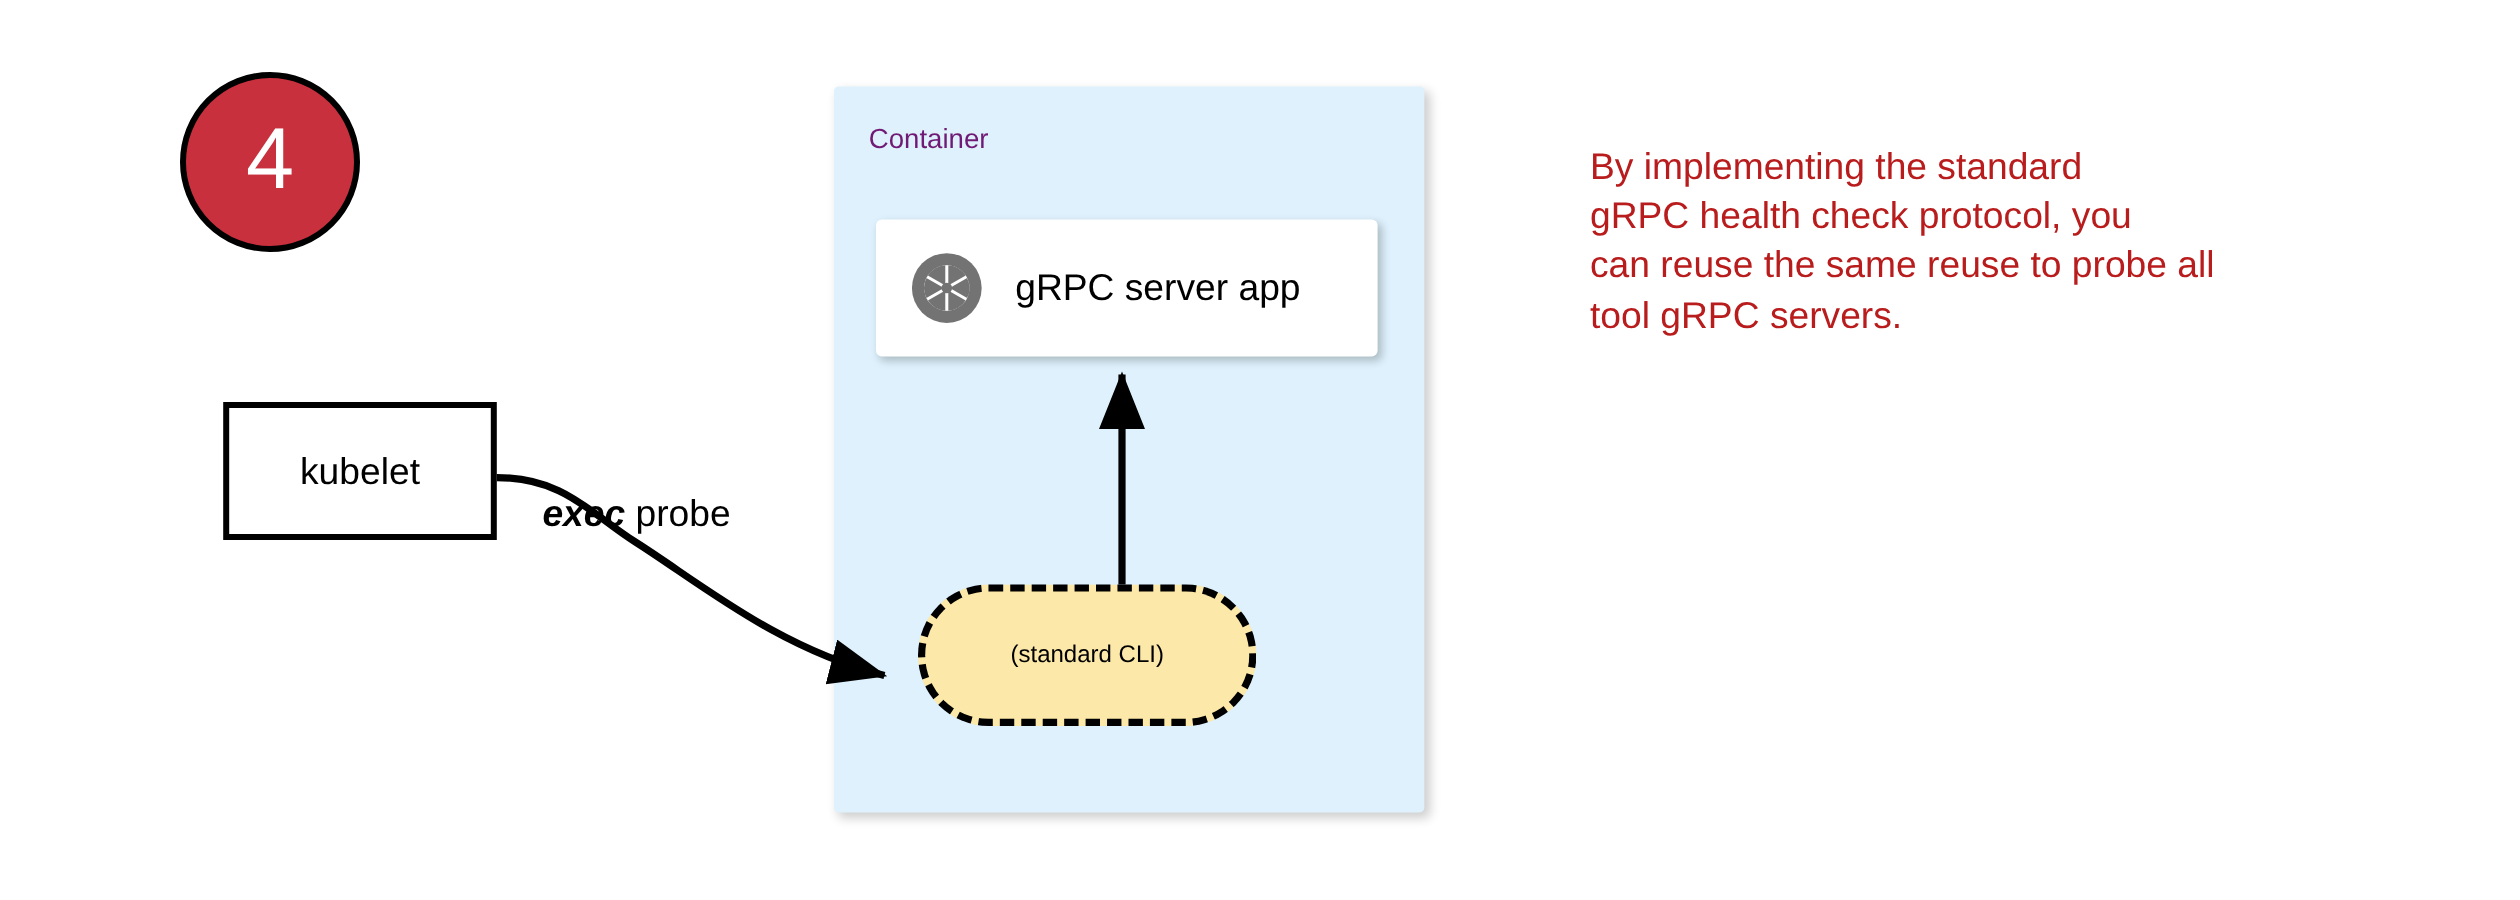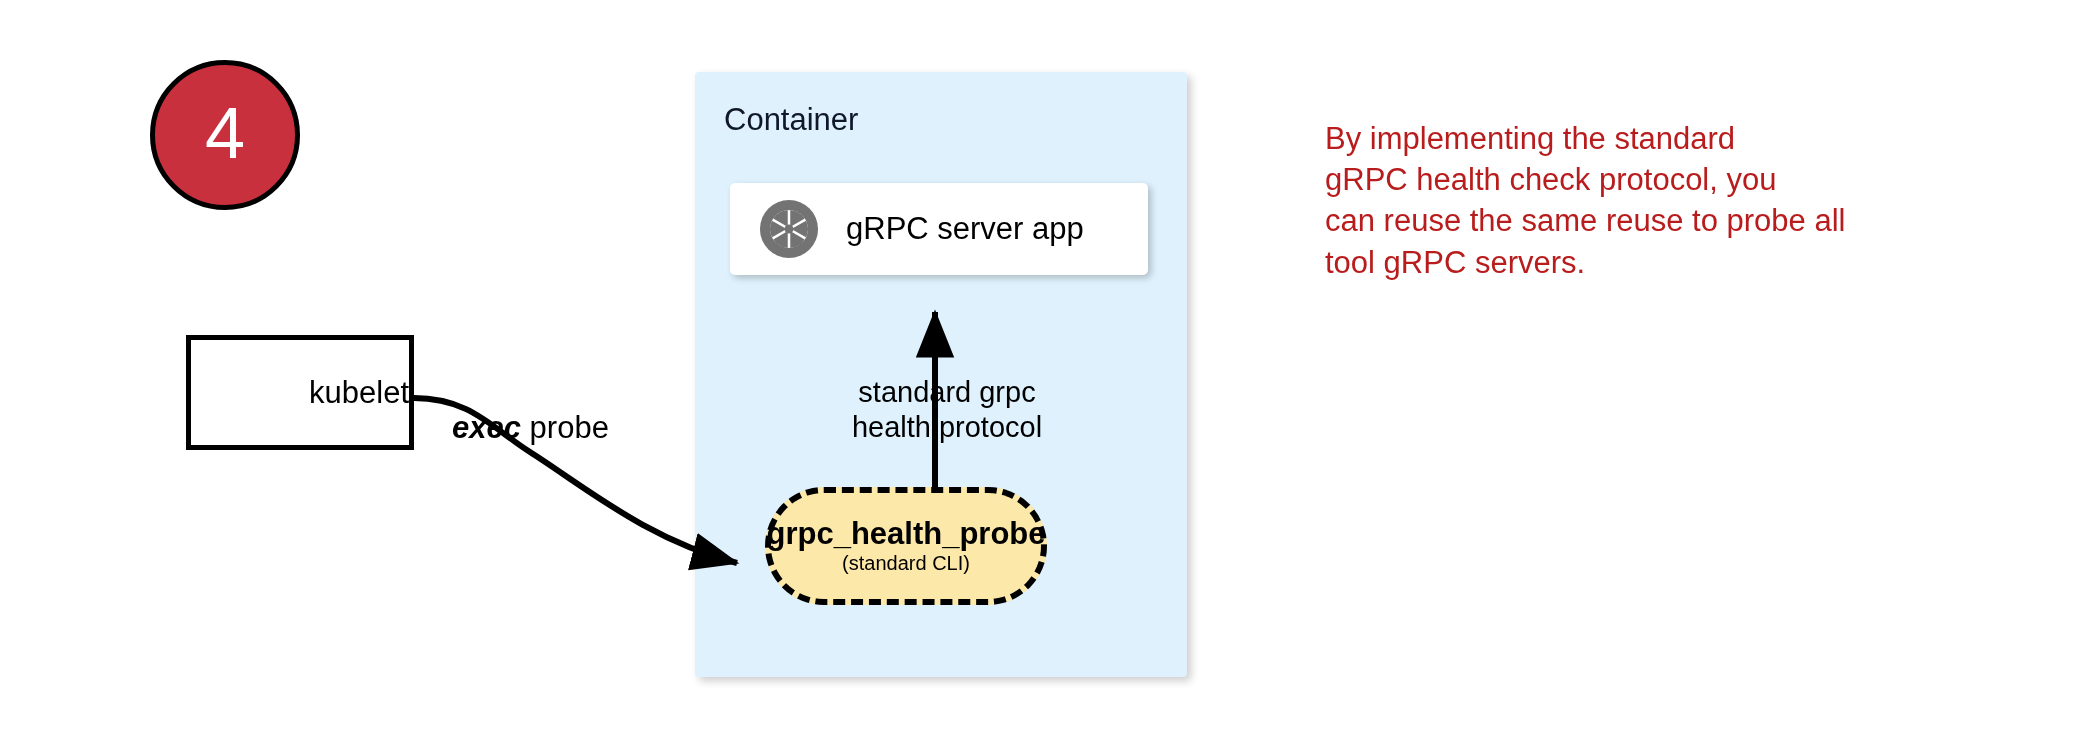--- a/index.html
+++ b/index.html
@@ -49,21 +49,21 @@
     position: absolute;
     left: 186px;
     top: 335px;
     width: 228px;
     height: 115px;
     background: #ffffff;
     border: 5px solid #000000;
     box-sizing: border-box;
     display: flex;
     align-items: center;
-    justify-content: flex-end;
+    justify-content: center;
   }
   .kubelet-label {
     font-size: 31px;
     color: #000000;
   }
 
   
   .exec-probe-label {
     position: absolute;
     left: 452px;
@@ -86,31 +86,31 @@
     width: 492px;
     height: 605px;
     background: #def1fc;
     border-radius: 4px;
     box-shadow: 4px 4px 9px rgba(0, 0, 0, 0.20);
   }
   .container-title {
     position: absolute;
     left: 29px;
     top: 30px;
-    font-size: 31px;
-    color: #0f172a;
+    font-size: 23px;
+    color: #701a75;
   }
 
   
   .server-card {
     position: absolute;
     left: 730px;
     top: 183px;
     width: 418px;
-    height: 92px;
+    height: 114px;
     background: #ffffff;
     border-radius: 5px;
     box-shadow: 3px 3px 7px rgba(0, 0, 0, 0.22);
     display: flex;
     align-items: center;
     padding-left: 28px;
     box-sizing: border-box;
   }
   .grpc-icon {
     width: 62px;
@@ -235,27 +235,22 @@
         <line x1="32" y1="32" x2="48.9" y2="41.7"></line>
         <line x1="32" y1="32" x2="32" y2="51.5"></line>
         <line x1="32" y1="32" x2="15.1" y2="41.7"></line>
         <line x1="32" y1="32" x2="15.1" y2="22.3"></line>
       </g>
       <circle cx="32" cy="32" r="4.6" fill="#737373"></circle>
     </svg>
     <div class="server-card-label">gRPC server app</div>
   </div>
 
-  <div class="protocol-label">
-    <span>standard grpc</span>
-    <span>health protocol</span>
-  </div>
 
   <div class="probe-shape">
-    <div class="probe-title">grpc_health_probe</div>
     <div class="probe-subtitle">(standard CLI)</div>
   </div>
 
   <div class="exec-probe-label">
     <span class="kw">exec</span><span> probe</span>
   </div>
 
   <div class="side-note">
     <span>By implementing the standard</span>
     <span>gRPC health check protocol, you</span>

